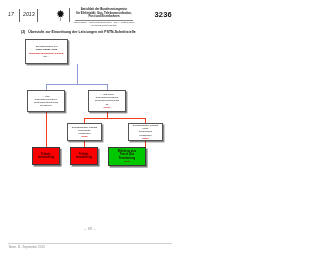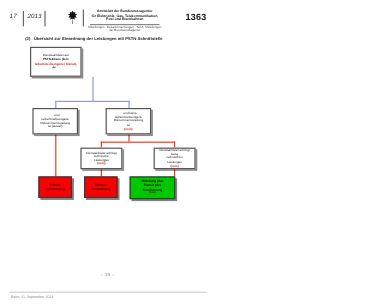--- a/index.html
+++ b/index.html
@@ -127,21 +127,21 @@
 
     <div class="hdr-rule-3"></div>
 
     <div class="hdr-org">
       <div class="l1">Amtsblatt der Bundesnetzagentur</div>
       <div class="l2">für Elektrizität, Gas, Telekommunikation, Post und Eisenbahnen</div>
       <div class="sep"></div>
       <div class="l3">Mitteilungen · Bekanntmachungen · Teil A: Mitteilungen der Bundesnetzagentur</div>
     </div>
 
-    <div class="hdr-page">1363</div>
+    <div class="hdr-page">3236</div>
   </div>
 
   <div class="sec-title">
     <span class="sec-num">(2)</span><span>Übersicht zur Einordnung der Leistungen mit PSTN-Schnittstelle</span>
   </div>
 
   <div class="chart">
 
     <div class="ln" style="left:77px;top:26px;width:0.9px;height:21px;"></div>
     <div class="ln" style="left:46px;top:46px;width:62px;height:0.9px;"></div>

